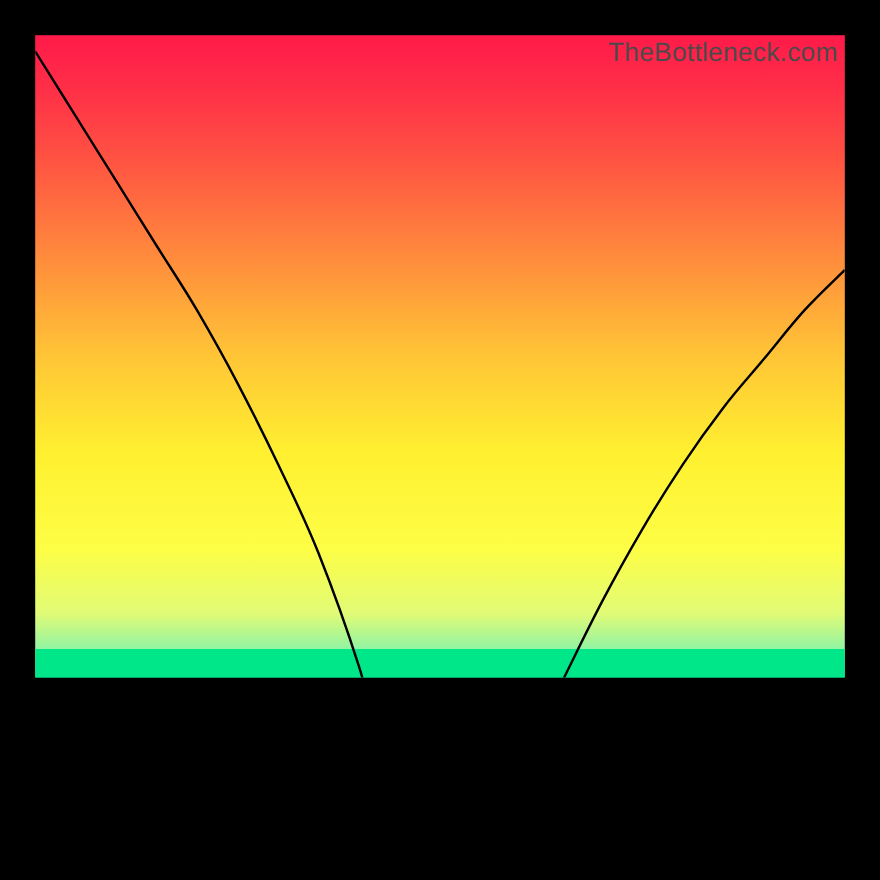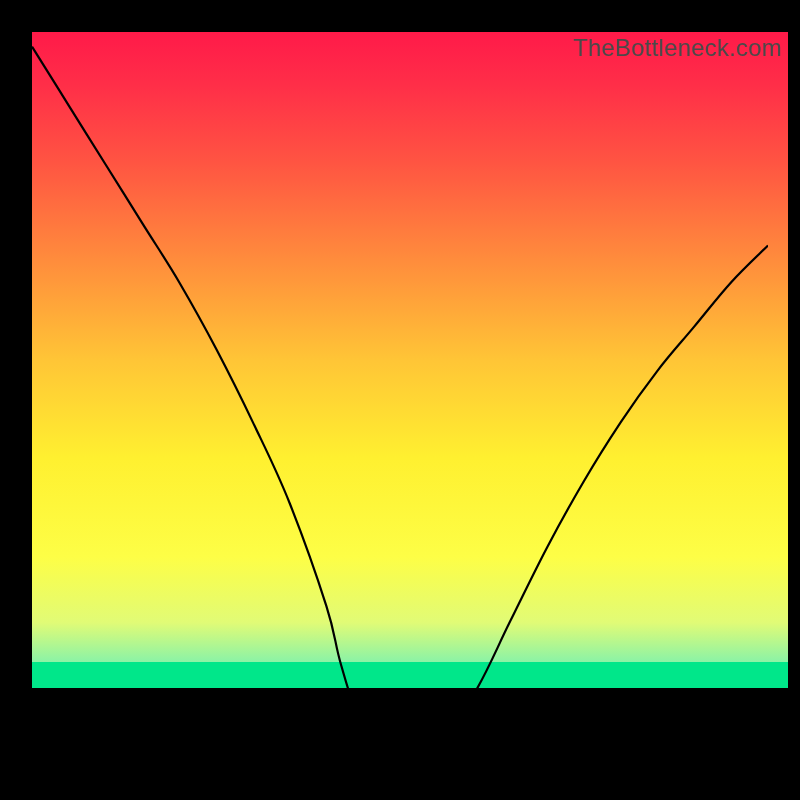--- a/index.html
+++ b/index.html
@@ -17,36 +17,35 @@
     top: 0;
     width: 800px;
     height: 800px;
     background: #000;
   }
   .plot {
     position: absolute;
     left: 32px;
     top: 32px;
     width: 736px;
-    height: 656px;
+    height: 584px;
     overflow: hidden;
     background: linear-gradient(
       to bottom,
       #ff1a49 0%,
       #ff2e48 8%,
       #ff5542 20%,
       #ff8d3c 35%,
       #ffc536 50%,
       #fff030 65%,
       #fdfe46 80%,
       #e1fb76 90%,
       #8bf3a6 96%,
       #00e78a 100%
     );
-    padding-left: 20px;
   }
   .sweet-band {
     position: absolute;
     left: 0;
     right: 0;
     bottom: 0;
     height: 26px;
     background: #00e78a;
   }
   .watermark {

